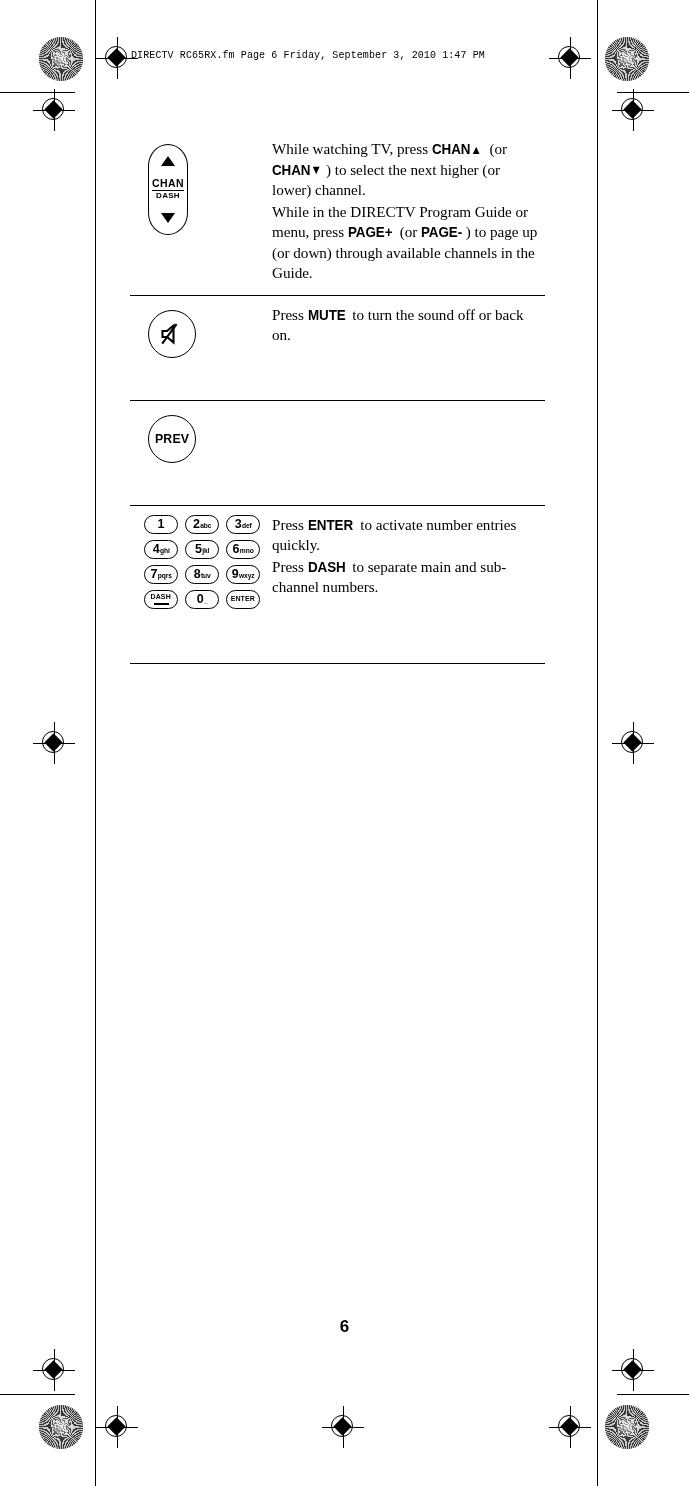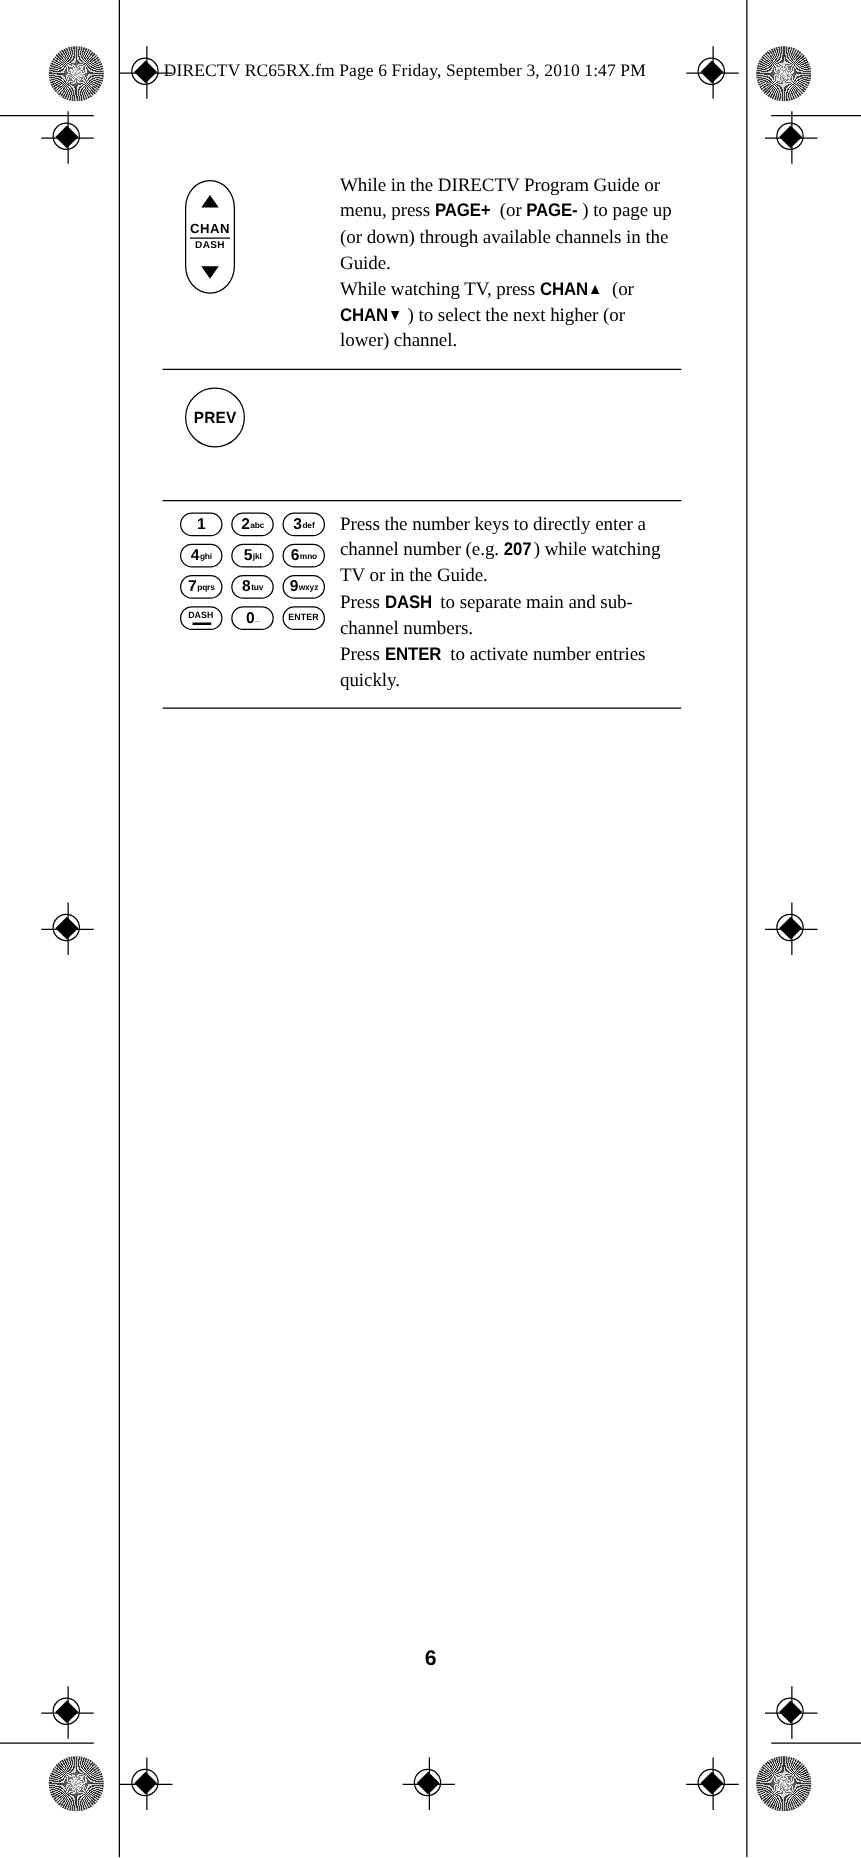--- a/index.html
+++ b/index.html
@@ -77,22 +77,22 @@
   .rosette .veil {
     position: absolute;
     inset: 0;
     border-radius: 50%;
     background: radial-gradient(circle at 50% 50%, rgba(255,255,255,0.70) 0%, rgba(255,255,255,0.12) 38%, rgba(120,120,120,0.30) 72%, rgba(60,60,60,0.40) 100%);
   }
 
   
   .run-head {
     position: absolute;
-    font-family: Liberation Serif, serif;
-    font-size: 14px;
+    font-family: Liberation Mono, monospace;
+    font-size: 10px;
     white-space: nowrap;
     letter-spacing: 0.1px;
   }
 
   
   #keytable {
     position: absolute;
     left: 130px;
     top: 130px;
     width: 415px;
@@ -399,25 +399,38 @@
         <div class="rocker">
           <div class="tri-up"></div>
           <div class="lbl">
             <span class="chan">CHAN</span>
             <span class="page">DASH</span>
           </div>
           <div class="tri-dn"></div>
         </div>
       </div>
       <div class="cell-desc">
+        <p>While watching TV, press <span class="kb">CHAN<span class="tri">▲</span></span> (or <span class="kb">CHAN<span class="tri">▼</span></span>) to select the next higher (or lower) channel.</p>
         <p>While in the DIRECTV Program Guide or menu, press <span class="kb">PAGE+</span> (or <span class="kb">PAGE-</span>) to page up (or down) through available channels in the Guide.</p>
-        <p>While watching TV, press <span class="kb">CHAN<span class="tri">▲</span></span> (or <span class="kb">CHAN<span class="tri">▼</span></span>) to select the next higher (or lower) channel.</p>
       </div>
     </div>
 
+    <div class="trow" style="min-height:105px;">
+      <div class="cell-key">
+        <div class="circkey" style="top:14px;">
+          <svg width="26" height="24" viewBox="0 0 26 24">
+            <path d="M3.5 9 H8 L14.5 3.6 V20.4 L8 15 H3.5 Z" fill="none" stroke="#000" stroke-width="2.1" stroke-linejoin="miter"></path>
+            <line x1="3.2" y1="21.6" x2="17.6" y2="2.2" stroke="#000" stroke-width="2.1"></line>
+          </svg>
+        </div>
+      </div>
+      <div class="cell-desc">
+        <p>Press <span class="kb">MUTE</span> to turn the sound off or back on.</p>
+      </div>
+    </div>
 
     <div class="trow" style="min-height:105px;">
       <div class="cell-key">
         <div class="circkey" style="top:14px;">
           <span class="ck-lbl">PREV</span>
         </div>
       </div>
     </div>
 
     <div class="trow" style="min-height:158px;">
@@ -477,23 +490,22 @@
               </div>
               <div class="kp-key">
                 <div class="kp-dash-inner">
                   <span class="kp-word">ENTER</span>
                 </div>
               </div>
             </div>
           </div>
       </div>
       <div class="cell-desc">
-        <p>Press the number keys to directly enter a channel number (e.g. <span class="kb">207</span>) while watching TV or in the Guide.</p>
+        <p>Press <span class="kb">ENTER</span> to activate number entries quickly.</p>
         <p>Press <span class="kb">DASH</span> to separate main and sub-channel numbers.</p>
-        <p>Press <span class="kb">ENTER</span> to activate number entries quickly.</p>
       </div>
     </div>
 
     <div class="tbl-bottom"></div>
   </div>
 
   <div class="folio" style="left:0; top:1317px; width:689px;">6</div>
 
 </div>
 

